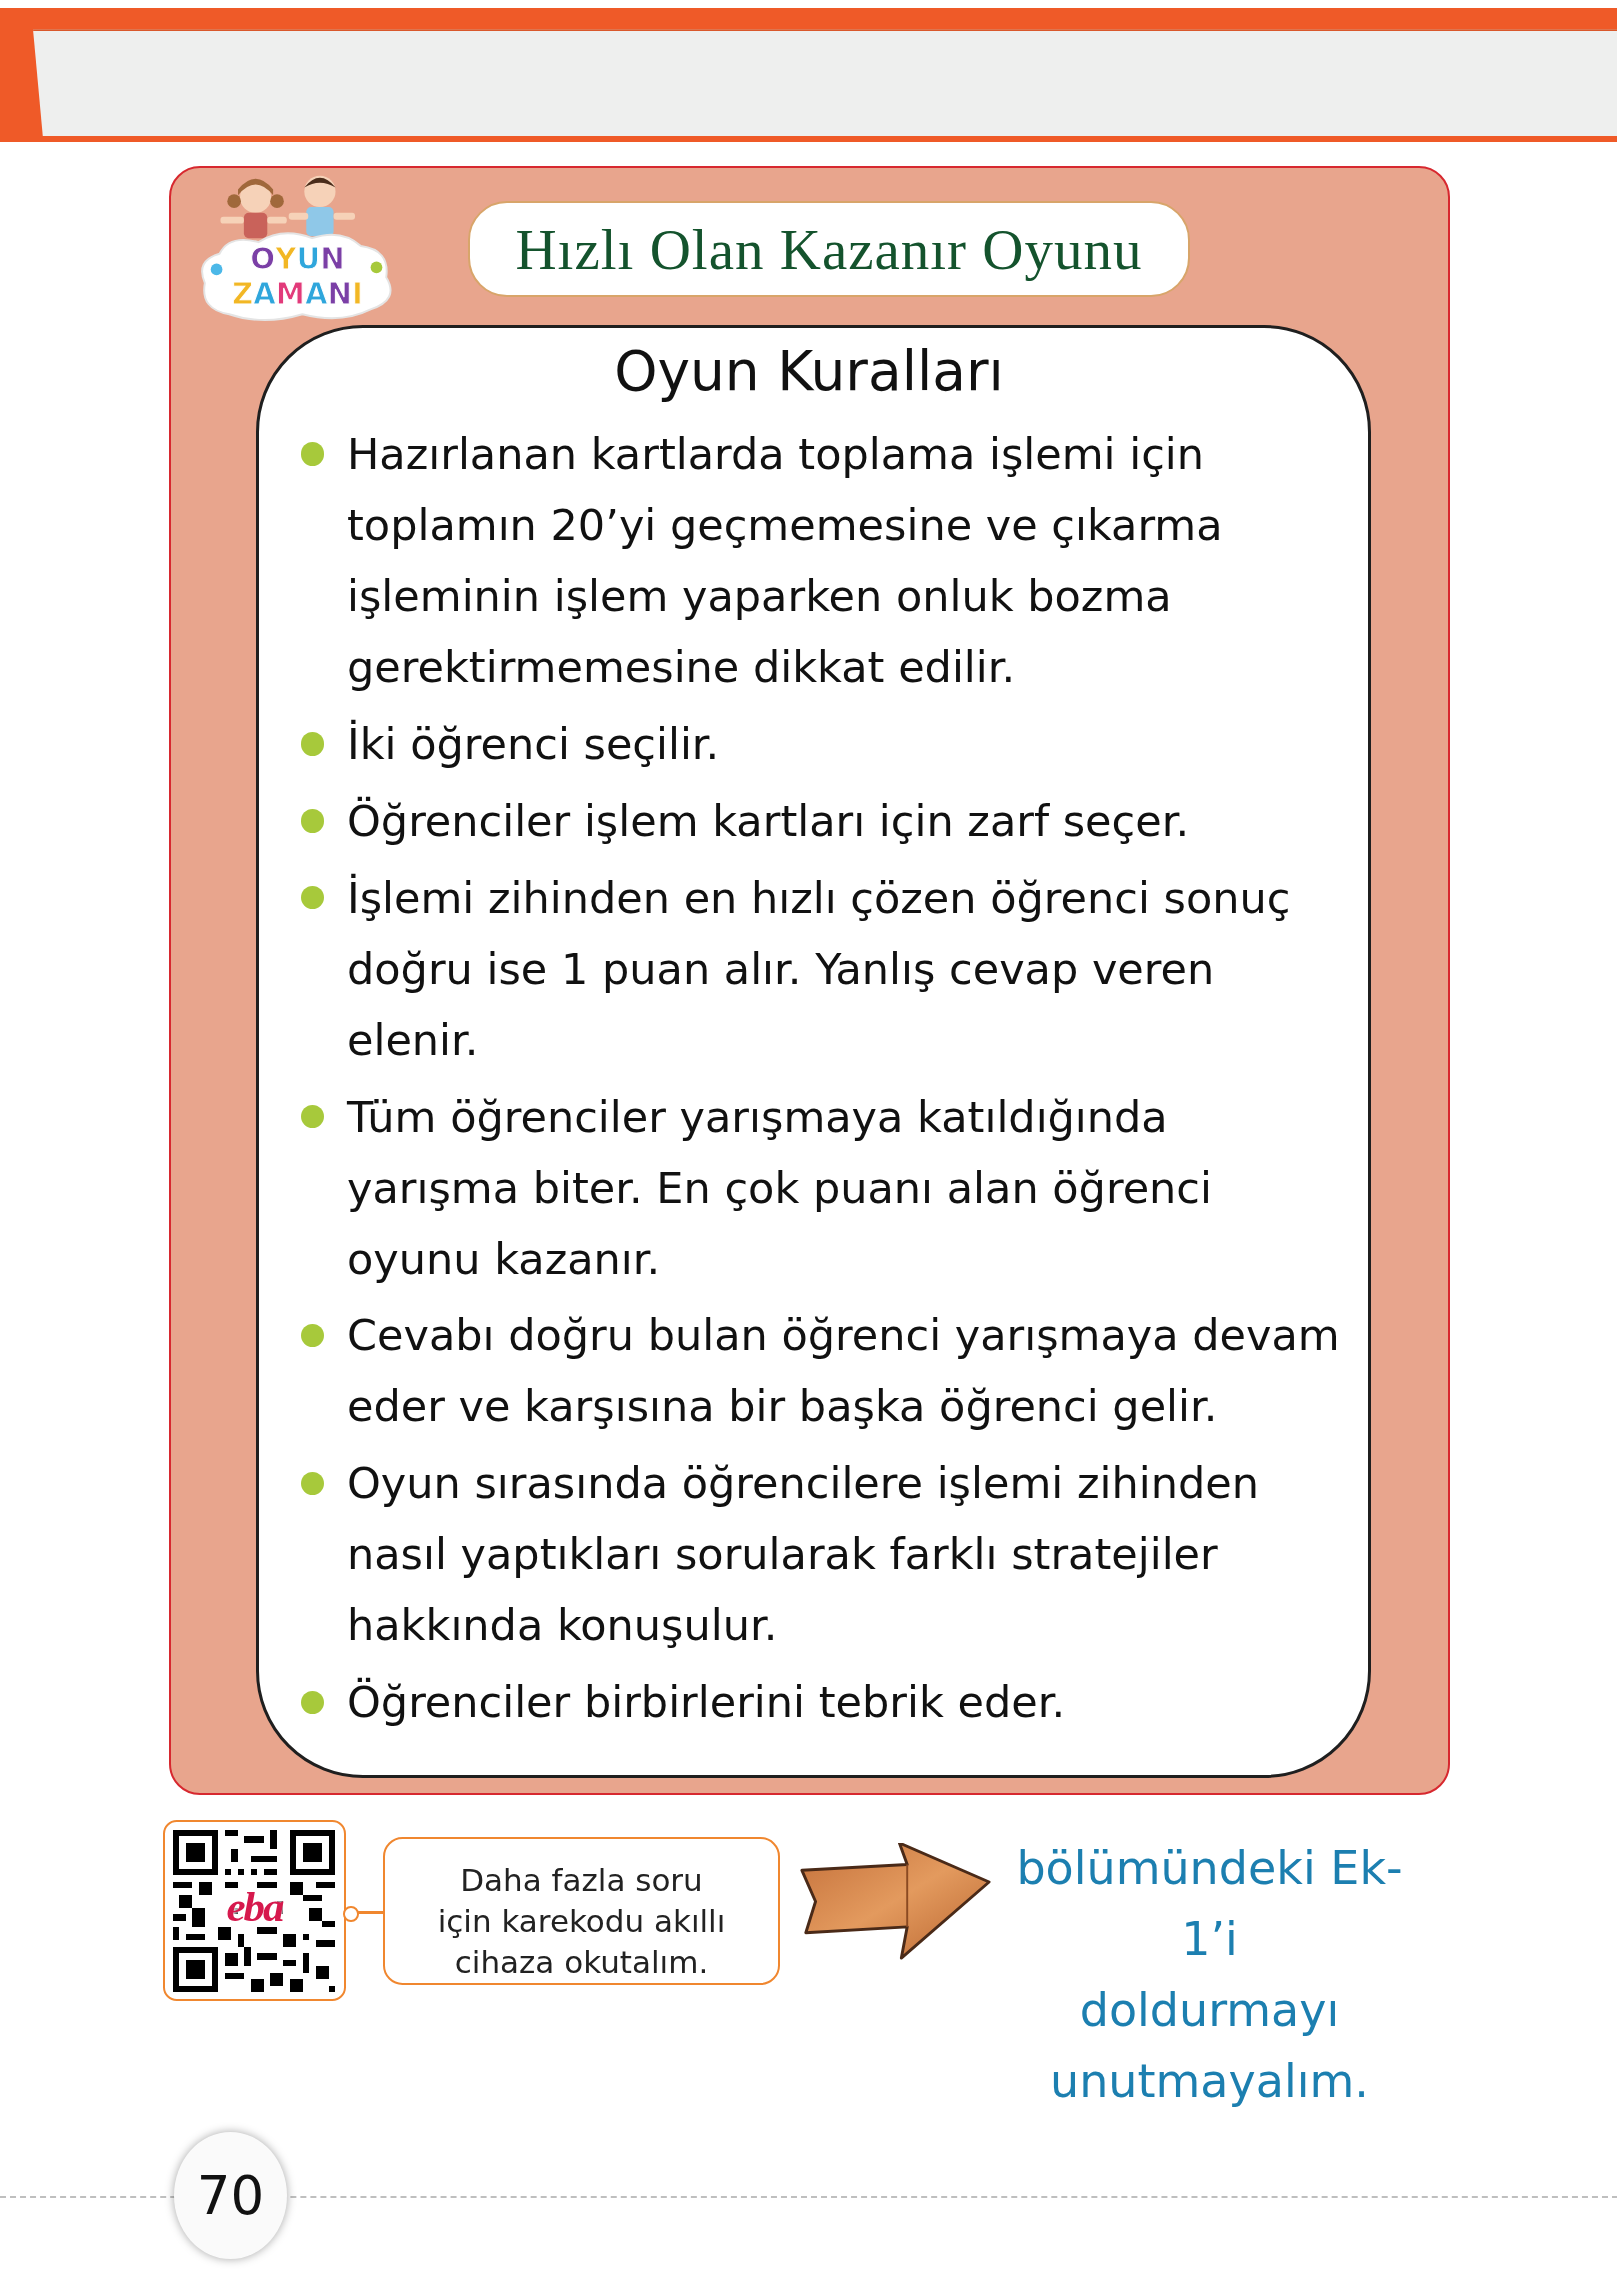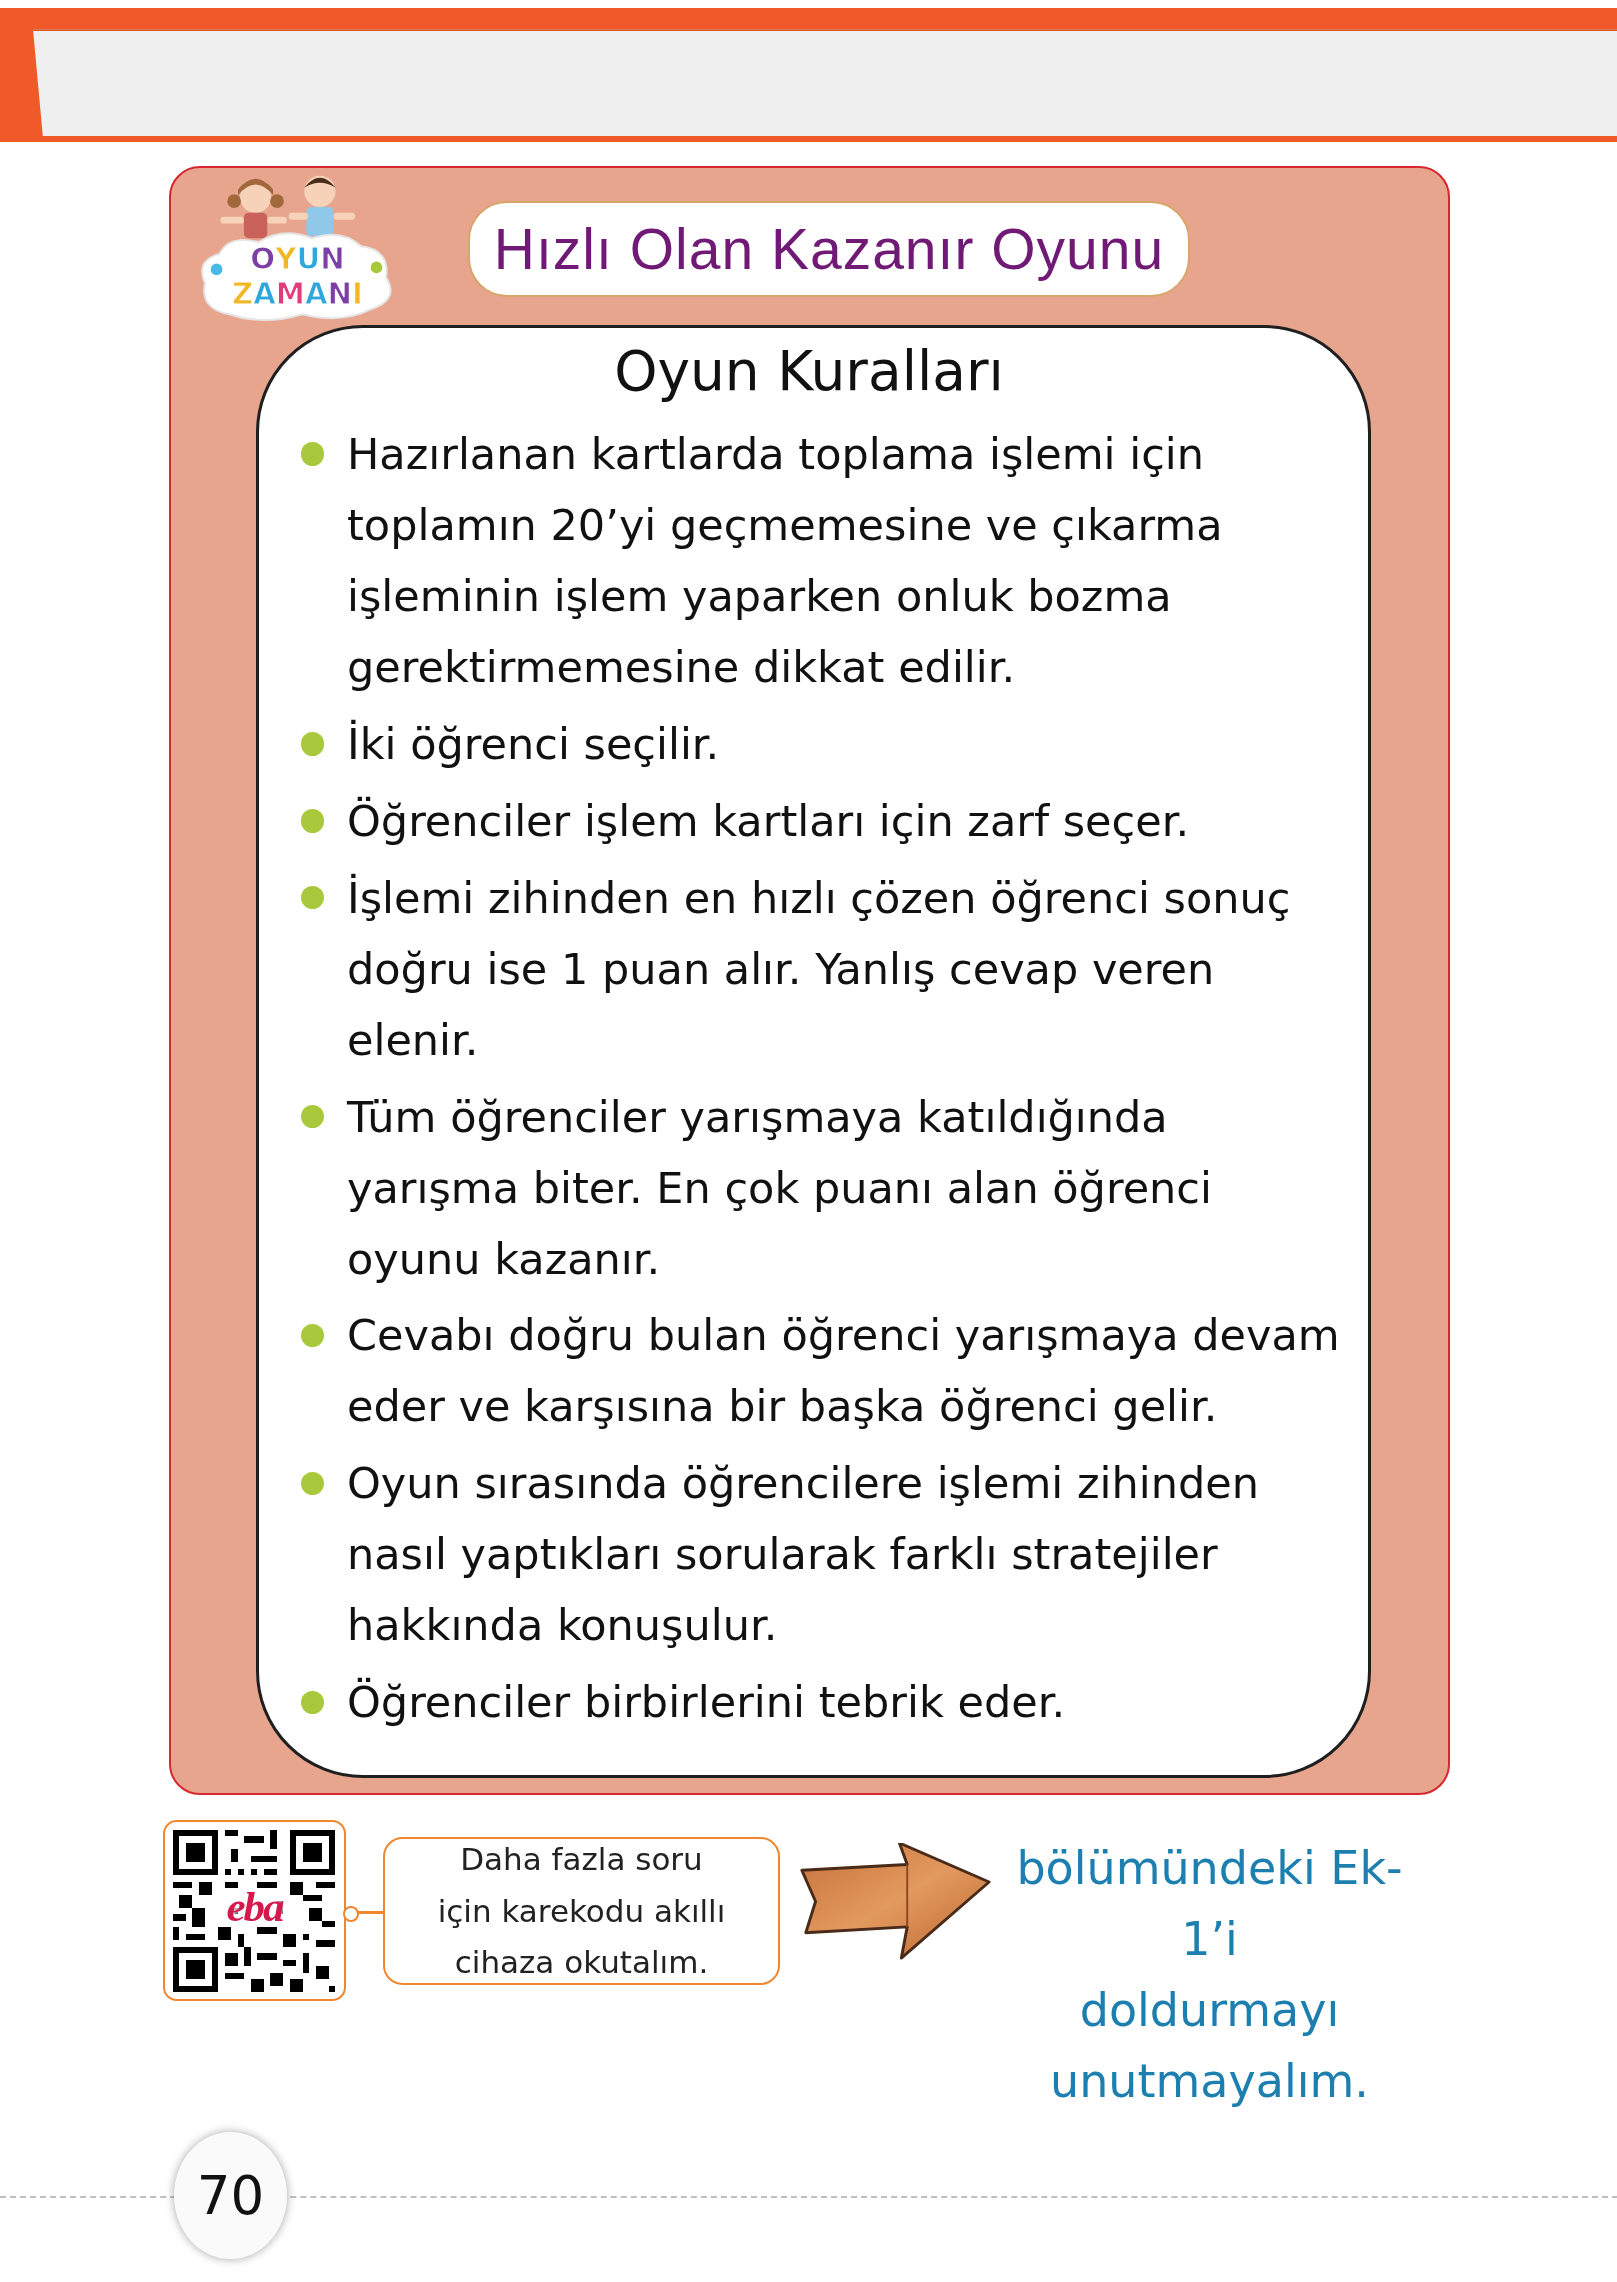--- a/index.html
+++ b/index.html
@@ -37,22 +37,22 @@
 
   .title-pill {
     position: absolute; left: 468px; top: 201px; width: 722px; height: 96px;
     background: #ffffff;
     border: 2.9px solid #d8a56a;
     border-radius: 39px;
     box-sizing: border-box;
     display: flex; align-items: center; justify-content: center;
   }
   .title-pill span {
-    font-size: 57px; color: #701a75; letter-spacing: 1px;
-    font-family: Liberation Sans, sans-serif; font-weight: normal;
+    font-size: 57px; color: #14532d; letter-spacing: 1px;
+    font-family: Liberation Serif, serif; font-weight: normal;
   }
 
   .rules-card {
     position: absolute; left: 256px; top: 325px; width: 1115px; height: 1453px;
     background: #ffffff;
     border: 3.9px solid #1f1f1f;
     border-radius: 107px;
     box-sizing: border-box;
   }
   .rules-title {
@@ -92,21 +92,21 @@
     border: 2px solid #f0872f; border-radius: 50%; background: #fff;
   }
   .connector-line {
     position: absolute; left: 357px; top: 1911px; width: 27px; height: 2.9px;
     background: #f0872f;
   }
   .qr-note {
     position: absolute; left: 383px; top: 1837px; width: 397px; height: 148px;
     border: 2.9px solid #f0872f; border-radius: 19.5px; box-sizing: border-box;
     background: #fff;
-    display: flex; flex-direction: column; align-items: center; justify-content: space-between;
+    display: flex; flex-direction: column; align-items: center; justify-content: flex-end;
   }
   .qr-note span {
     font-size: 31px; line-height: 41px; color: #222; text-align: center;
   }
 
   .arrow { position: absolute; left: 798px; top: 1843px; }
 
   .reminder {
     position: absolute; left: 995px; top: 1833px; width: 429px; text-align: center;
   }

